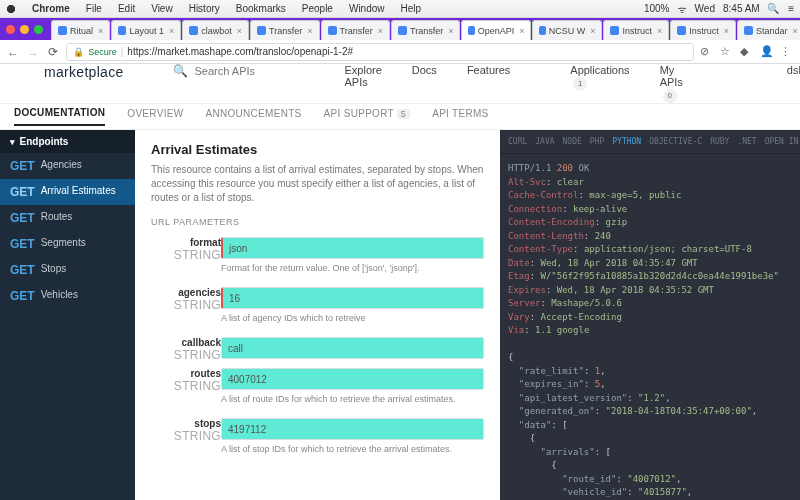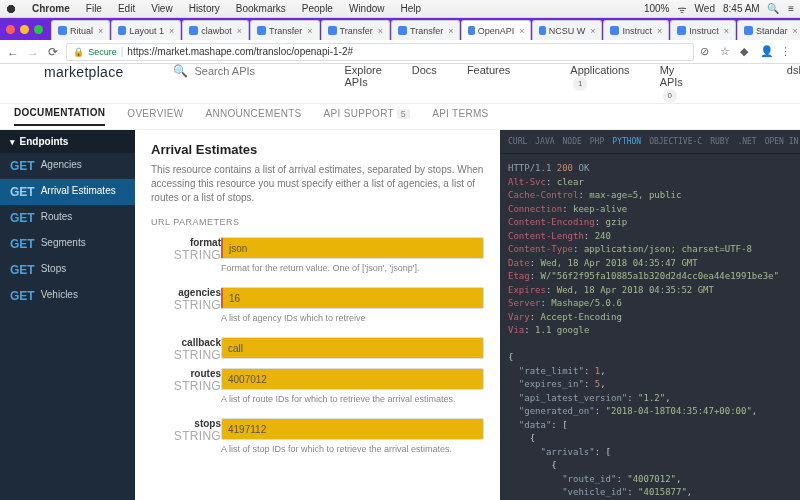--- a/index.html
+++ b/index.html
@@ -51,21 +51,21 @@
   .sb-item.active .verb{color:#9ecff3;}
   .content{flex:1;padding:12px 16px;overflow:hidden;background:#fff;color:#555;}
   .content h2{font-size:13px;color:#222;font-weight:600;margin-bottom:6px;}
   .desc{font-size:10px;line-height:1.4;color:#777;margin-bottom:12px;}
   .sect{font-size:9px;letter-spacing:.5px;color:#888;margin:8px 0 10px;}
   .param{display:flex;gap:0;margin-bottom:6px;}
   .plabel{width:70px;text-align:right;}
   .pname{font-size:10px;color:#333;font-weight:600;}
   .ptype{font-size:12px;color:#aaa;letter-spacing:.3px;}
   .pbody{flex:1;}
-  .pin{width:100%;height:22px;border:1px solid #d8dde2;border-radius:2px;padding:0 6px;font-size:10px;color:#555;background:#eab308;}
+  .pin{width:100%;height:22px;border:1px solid #d8dde2;border-radius:2px;padding:0 6px;font-size:10px;color:#555;background:#5eead4;}
   .pin.req{border-left:2px solid #d9534f;}
   .phint{font-size:9px;color:#888;margin:4px 0 8px;}
   .star{color:#d9534f;font-size:10px;float:right;margin-top:-18px;margin-right:6px;}
   
   .code{width:300px;background:#2b303b;color:#c0c5ce;font-family:Menlo,Consolas,monospace;font-size:9px;overflow:hidden;}
   .langs{height:24px;background:#2b303b;display:flex;align-items:center;gap:8px;padding:0 8px;font-size:8px;color:#707784;border-bottom:1px solid #1f232c;overflow:hidden;white-space:nowrap;}
   .langs .lang.active{color:#4aa3df;}
   .resp{padding:8px;line-height:1.5;white-space:pre;}
   .hk{color:#bf616a;}
   .hv{color:#a3be8c;}

